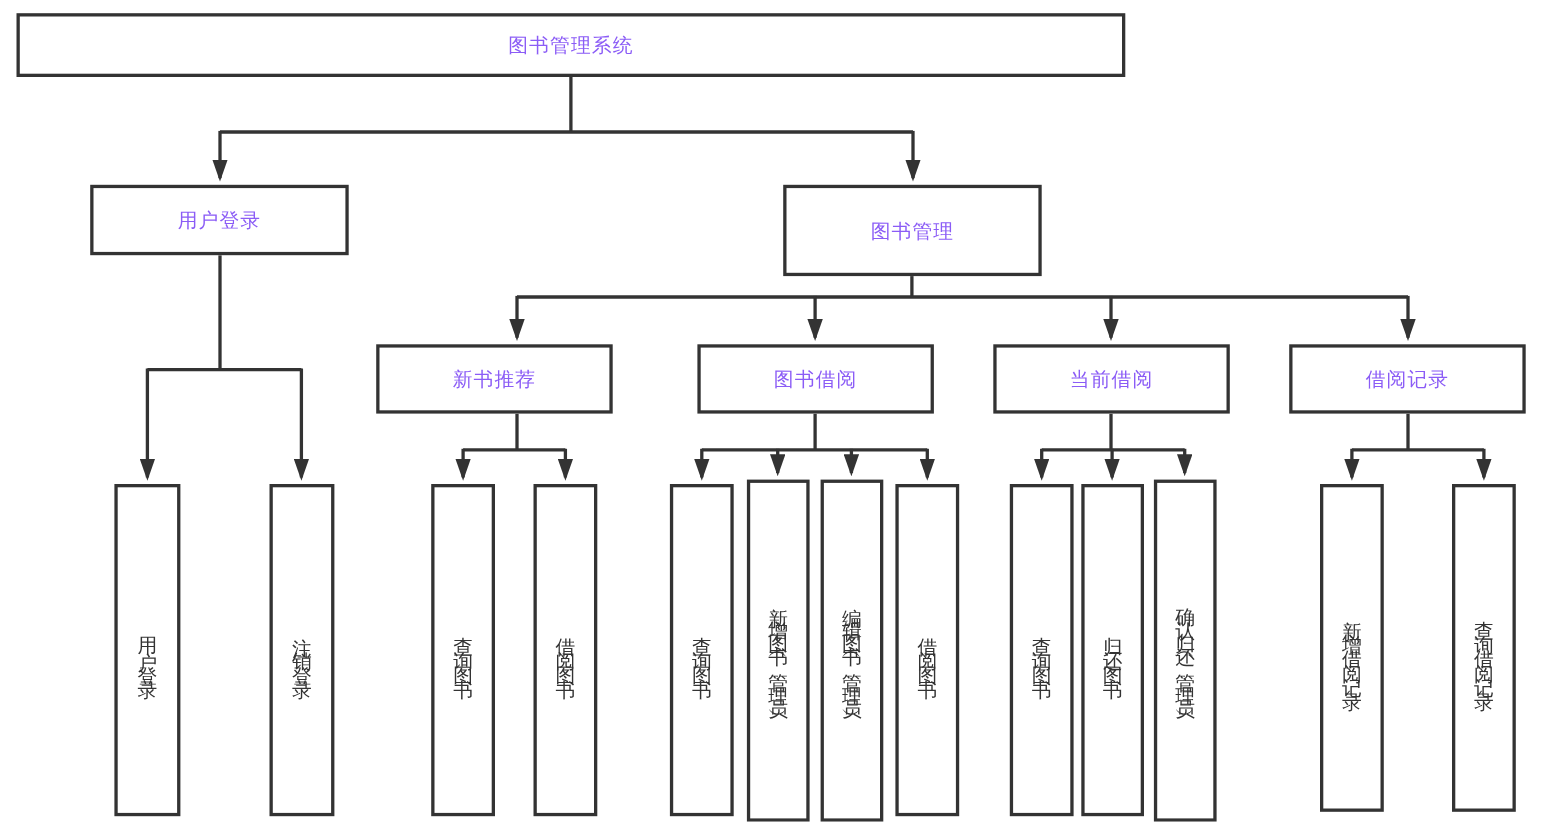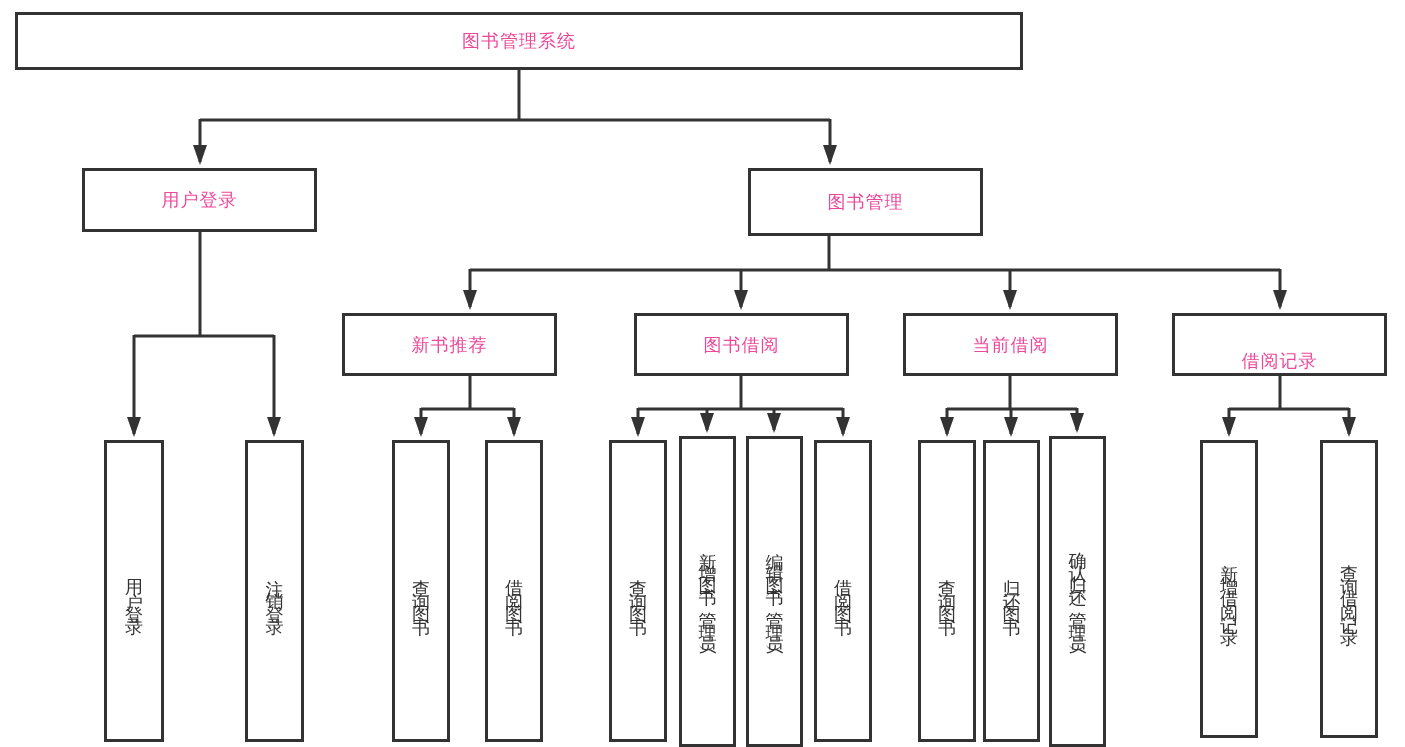--- a/index.html
+++ b/index.html
@@ -27,21 +27,21 @@
     position: absolute;
     box-sizing: border-box;
     background: #ffffff;
     border: 3px solid #333333;
     display: flex;
     align-items: center;
     justify-content: center;
   }
   .hbox .label {
     font-size: 18px;
-    color: #ec4899;
+    color: #8b5cf6;
     letter-spacing: 1px;
     white-space: nowrap;
   }
   .vbox {
     position: absolute;
     box-sizing: border-box;
     background: #ffffff;
     border: 3px solid #333333;
     display: flex;
     align-items: center;
@@ -125,34 +125,34 @@
     </g>
   </svg>
 
   <div class="hbox" style="left:15px; top:12px; width:1008px; height:58px;">
     <span class="label">图书管理系统</span>
   </div>
 
   <div class="hbox" style="left:82px; top:168px; width:235px; height:64px;">
     <span class="label">用户登录</span>
   </div>
-  <div class="hbox" style="left:748px; top:168px; width:235px; height:68px;">
+  <div class="hbox" style="left:712px; top:168px; width:235px; height:83px;">
     <span class="label">图书管理</span>
   </div>
 
   <div class="hbox" style="left:342px; top:313px; width:215px; height:63px;">
     <span class="label">新书推荐</span>
   </div>
   <div class="hbox" style="left:634px; top:313px; width:215px; height:63px;">
     <span class="label">图书借阅</span>
   </div>
   <div class="hbox" style="left:903px; top:313px; width:215px; height:63px;">
     <span class="label">当前借阅</span>
   </div>
-  <div class="hbox" style="left:1172px; top:313px; width:215px; height:63px;align-items:flex-end;">
+  <div class="hbox" style="left:1172px; top:313px; width:215px; height:63px;">
     <span class="label">借阅记录</span>
   </div>
 
   <div class="vbox" style="left:104px; top:440px; width:60px; height:302px;">
     <span class="vtext">用户登录</span>
   </div>
   <div class="vbox" style="left:245px; top:440px; width:59px; height:302px;">
     <span class="vtext">注销登录</span>
   </div>
 

